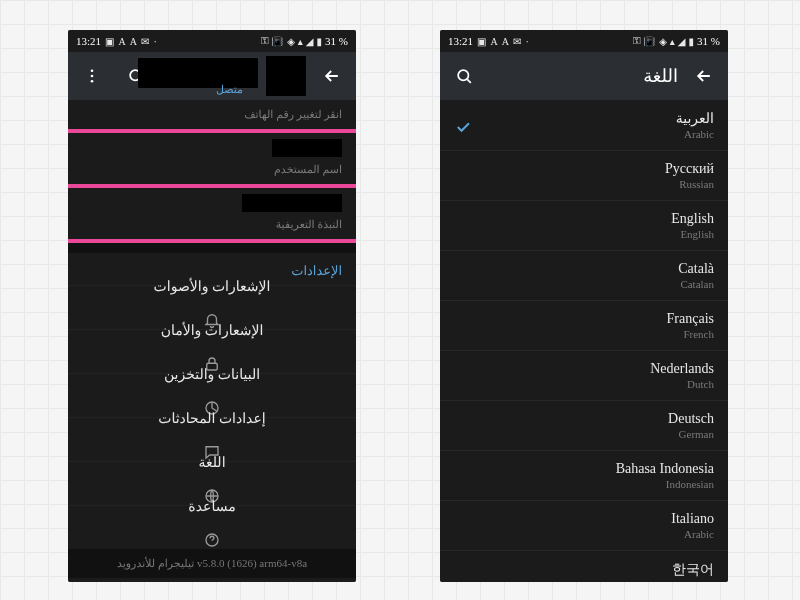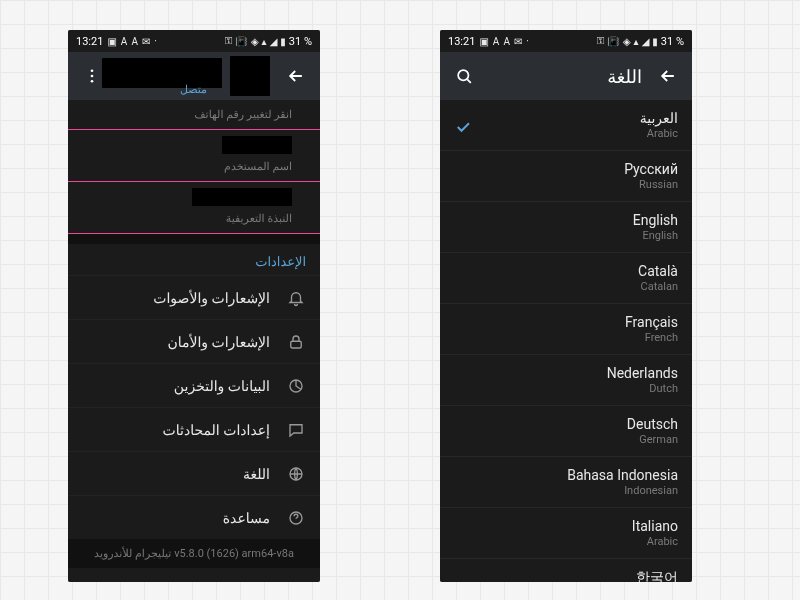--- a/index.html
+++ b/index.html
@@ -9,25 +9,26 @@
       linear-gradient(to right, #e8e8e8 1px, transparent 1px),
       linear-gradient(to bottom, #e8e8e8 1px, transparent 1px);
     background-size: 24px 24px;
     font-family: -apple-system, Roboto, Arial, sans-serif;
     width: 800px;
     height: 600px;
     position: relative;
   }
   .phone {
     position: absolute;
-    width: 252px;
+    width: 288px;
     height: 552px;
     background: #3b82f6;
     overflow: hidden;
     border-radius: 2px;
+    font-family: Liberation Serif, serif;
   }
   .phone.left { left: 68px; top: 30px; }
   .phone.right { left: 440px; top: 30px; }
 
   .status-bar {
     height: 22px;
     background: #1b1b1b;
     color: #fff;
     font-size: 11px;
     display: flex;
@@ -69,23 +70,23 @@
     position: absolute;
     color: #5aa3d8;
     font-size: 11px;
     right: 56px;
     bottom: 4px;
   }
 
   .content { background: #1b1b1b; height: calc(100% - 70px); overflow: hidden; }
 
   .info-row {
-    padding: 6px 28px 8px;
+    padding: 6px 14px 8px;
     text-align: right;
-    border-bottom: 1px solid #ec4899;
+    border-bottom: 4px solid #ec4899;
   }
   .info-row:last-of-type { border-bottom: none; }
   .info-hint { color: #7a7a7a; font-size: 11px; margin-top: 2px; display: block; text-align: right; }
   .info-value-redacted {
     background: #000;
     height: 18px;
     display: inline-block;
   }
   .section-divider { height: 10px; background: #111; }
   .section-header {
@@ -97,20 +98,21 @@
   }
   .setting-row {
     height: 44px;
     display: flex;
     align-items: center;
     justify-content: flex-end;
     padding: 0 14px;
     gap: 16px;
     border-top: 1px solid #232323;
     cursor: pointer;
+    flex-direction: column;
   }
   .setting-label { color: #e8e8e8; font-size: 14px; }
   .setting-icon { color: #888; width: 20px; display: flex; justify-content: center; }
   .version-row {
     text-align: center;
     color: #777;
     font-size: 11px;
     padding: 8px 0;
     background: #111;
   }

